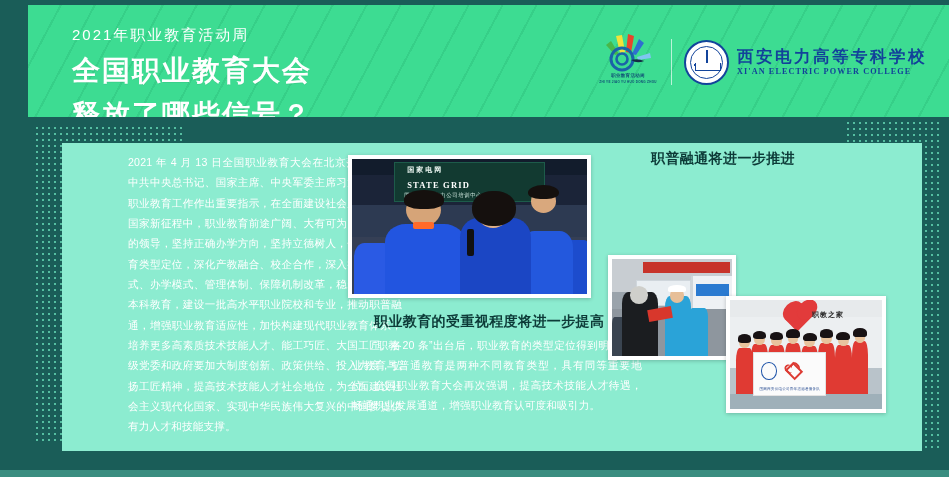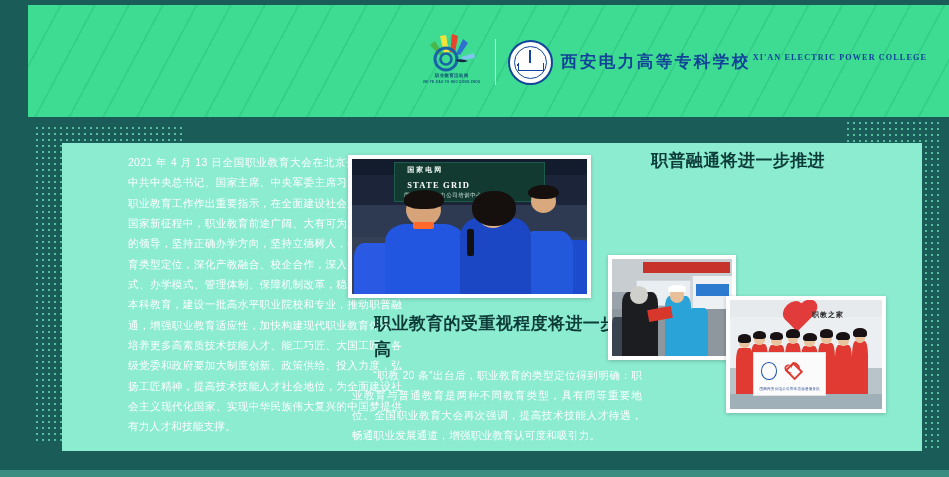--- a/index.html
+++ b/index.html
@@ -144,21 +144,21 @@
   }
   .seal-inner:after {
     content: "";
     position: absolute;
     left: 1px; bottom: 1px;
     width: 24px; height: 7px;
     border: 1.5px solid #13449b;
     border-top: none;
     background: #fff;
   }
-  .school-names { display: flex; gap: 2px; }
+  .school-names { display: flex; flex-direction: column; gap: 2px; }
   .school-cn {
     font-size: 16.5px;
     font-weight: bold;
     color: #12419a;
     letter-spacing: 2.5px;
     white-space: nowrap;
     line-height: 1.05;
     font-family: "Liberation Serif", "DejaVu Serif", serif;
   }
   .school-en {
@@ -197,21 +197,21 @@
     line-height: 1.92;
     color: #ffffff;
     text-align: justify;
     letter-spacing: .2px;
   }
 
   .block {
     position: absolute;
   }
   .block h3 {
-    font-size: 17px;
+    font-size: 14px;
     font-weight: bold;
     color: #0d3b38;
     letter-spacing: .4px;
     margin-bottom: 3px;
     line-height: 1.5;
   }
   .block p {
     font-size: 10.6px;
     line-height: 1.9;
     color: #ffffff;
@@ -410,20 +410,25 @@
 <div class="poster">
 
   <div class="canvas-dark"></div>
   <div class="canvas-bottom-strip"></div>
 
   <div class="dots dots-left"></div>
   <div class="dots dots-right"></div>
 
   <div class="header">
 
+    <div class="header-title-wrap">
+      <div class="kicker">2021年职业教育活动周</div>
+      <div class="headline">全国职业教育大会</div>
+      <div class="headline">释放了哪些信号？</div>
+    </div>
 
     <div class="logo-zone">
 
       <div class="logo-week">
         <div class="logo-week-mark">
           <svg viewBox="0 0 56 42" width="56" height="42">
             <path d="M20 22 L16 5 L22 4 L25 21 Z" fill="#f2e23a"></path>
             <path d="M26 21 L28 3 L34 5 L31 22 Z" fill="#e8452c"></path>
             <path d="M32 23 L39 8 L44 12 L36 24 Z" fill="#2f6fd0"></path>
             <path d="M15 24 L6 14 L11 10 L19 23 Z" fill="#49b749"></path>

